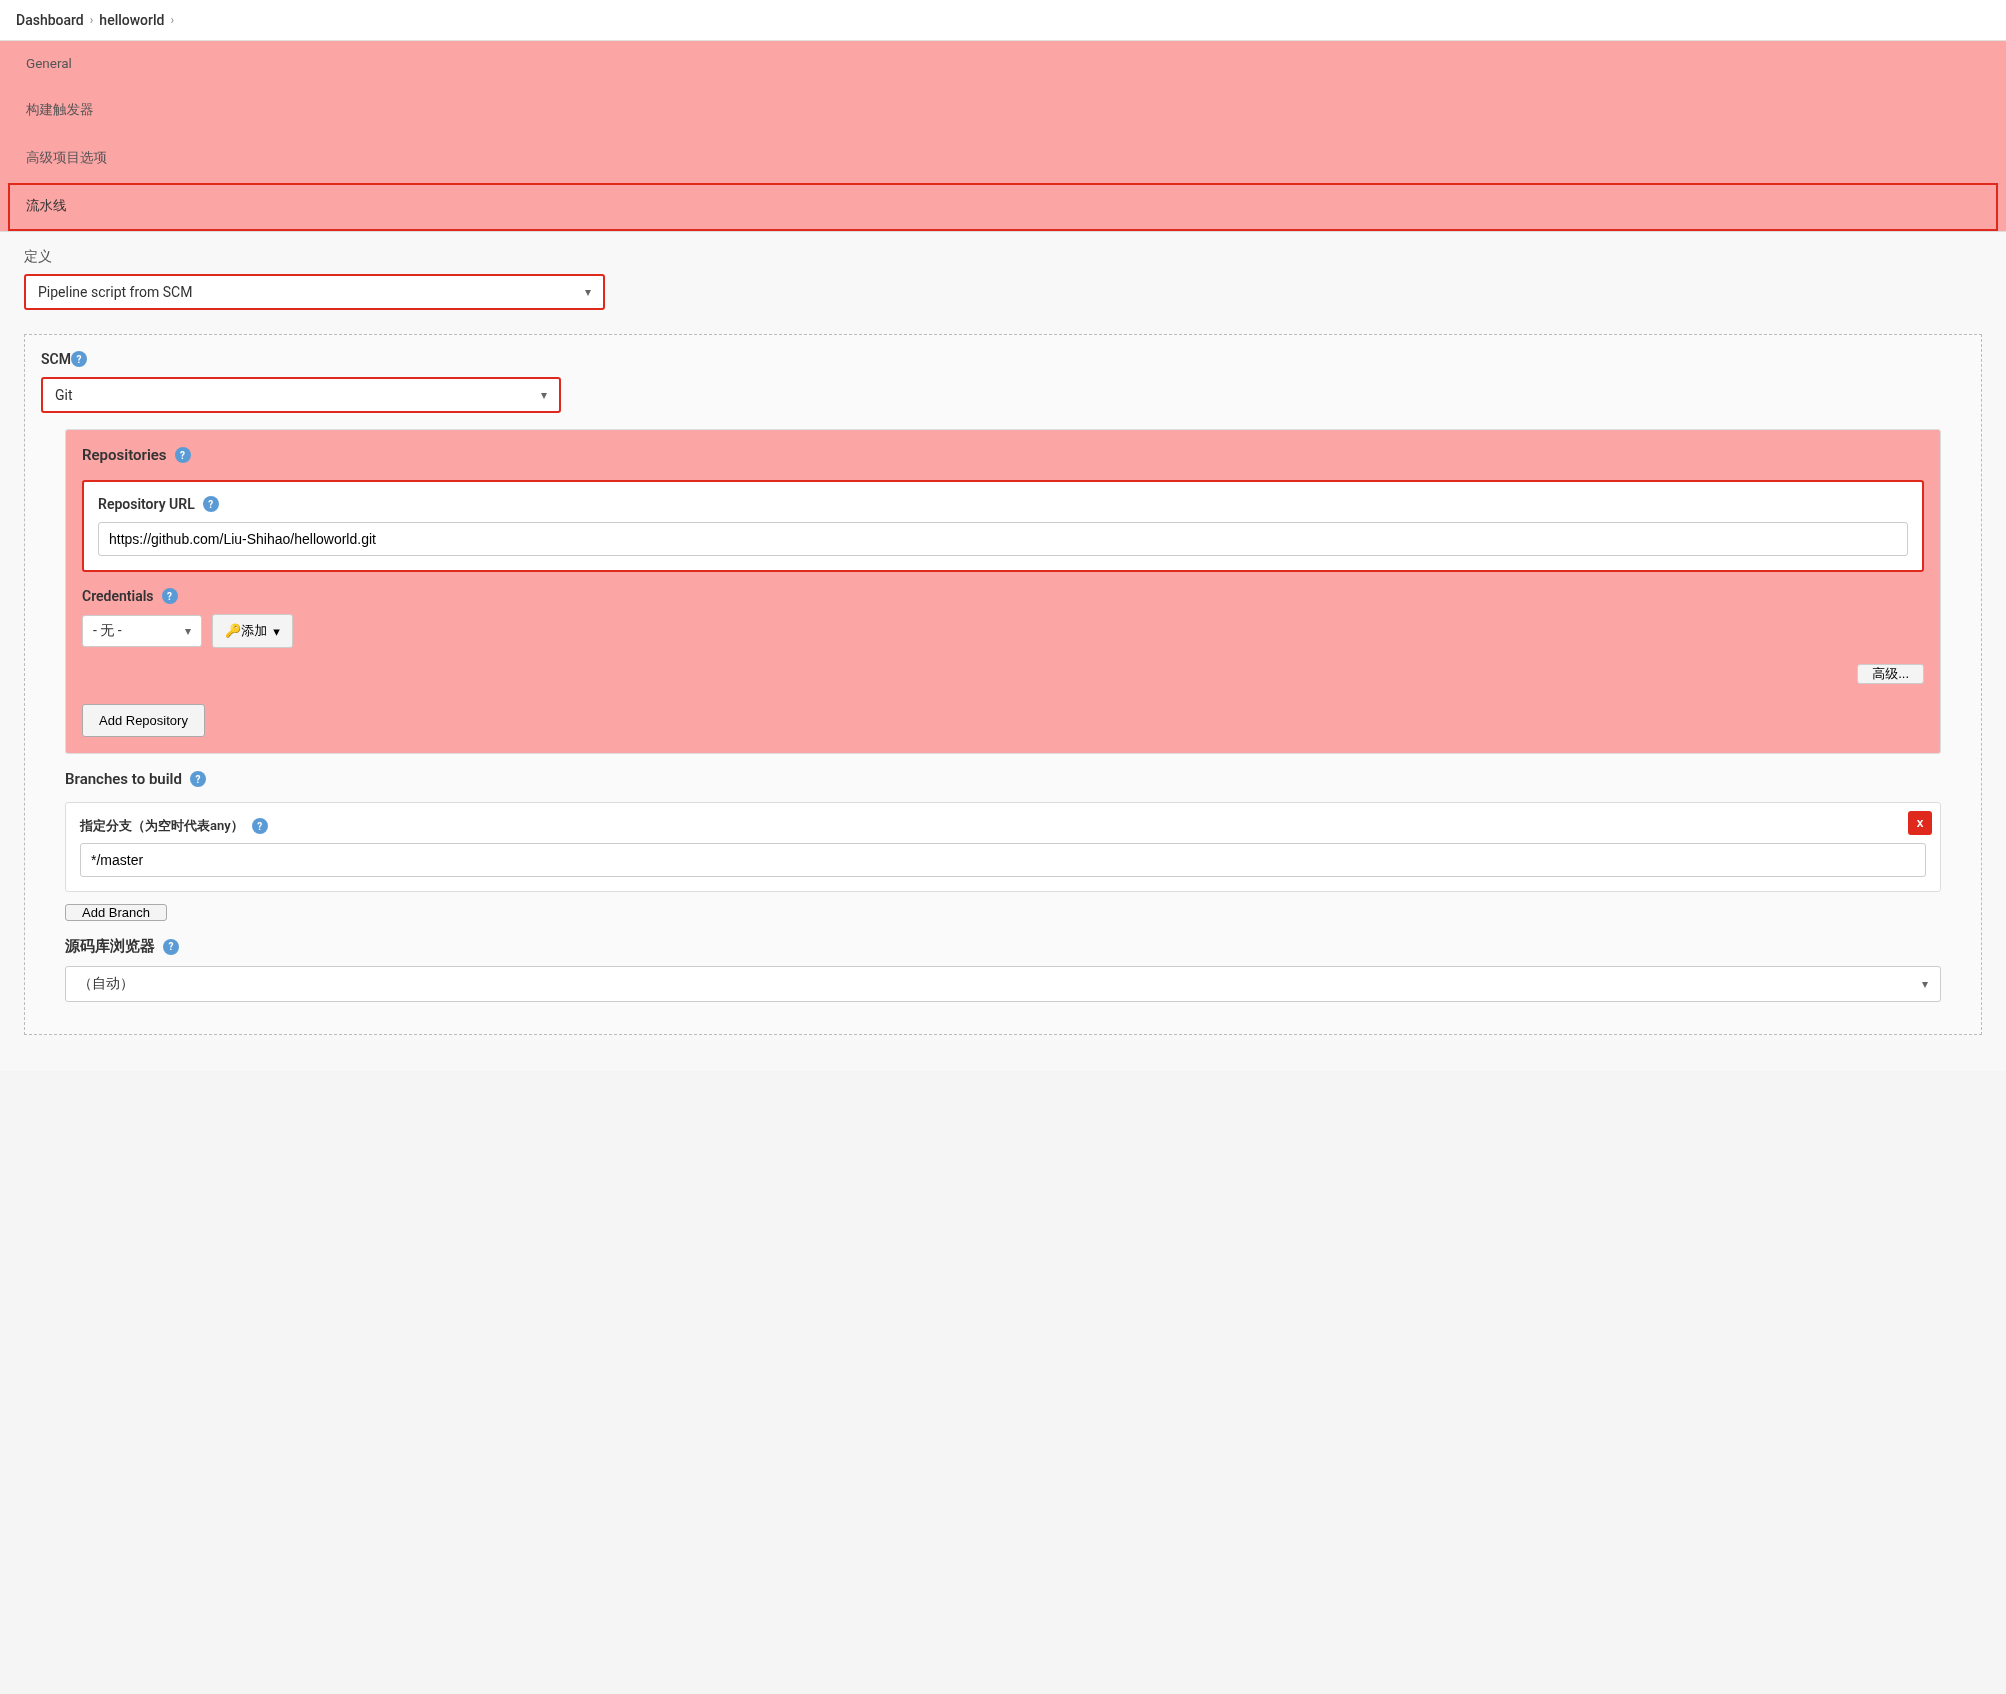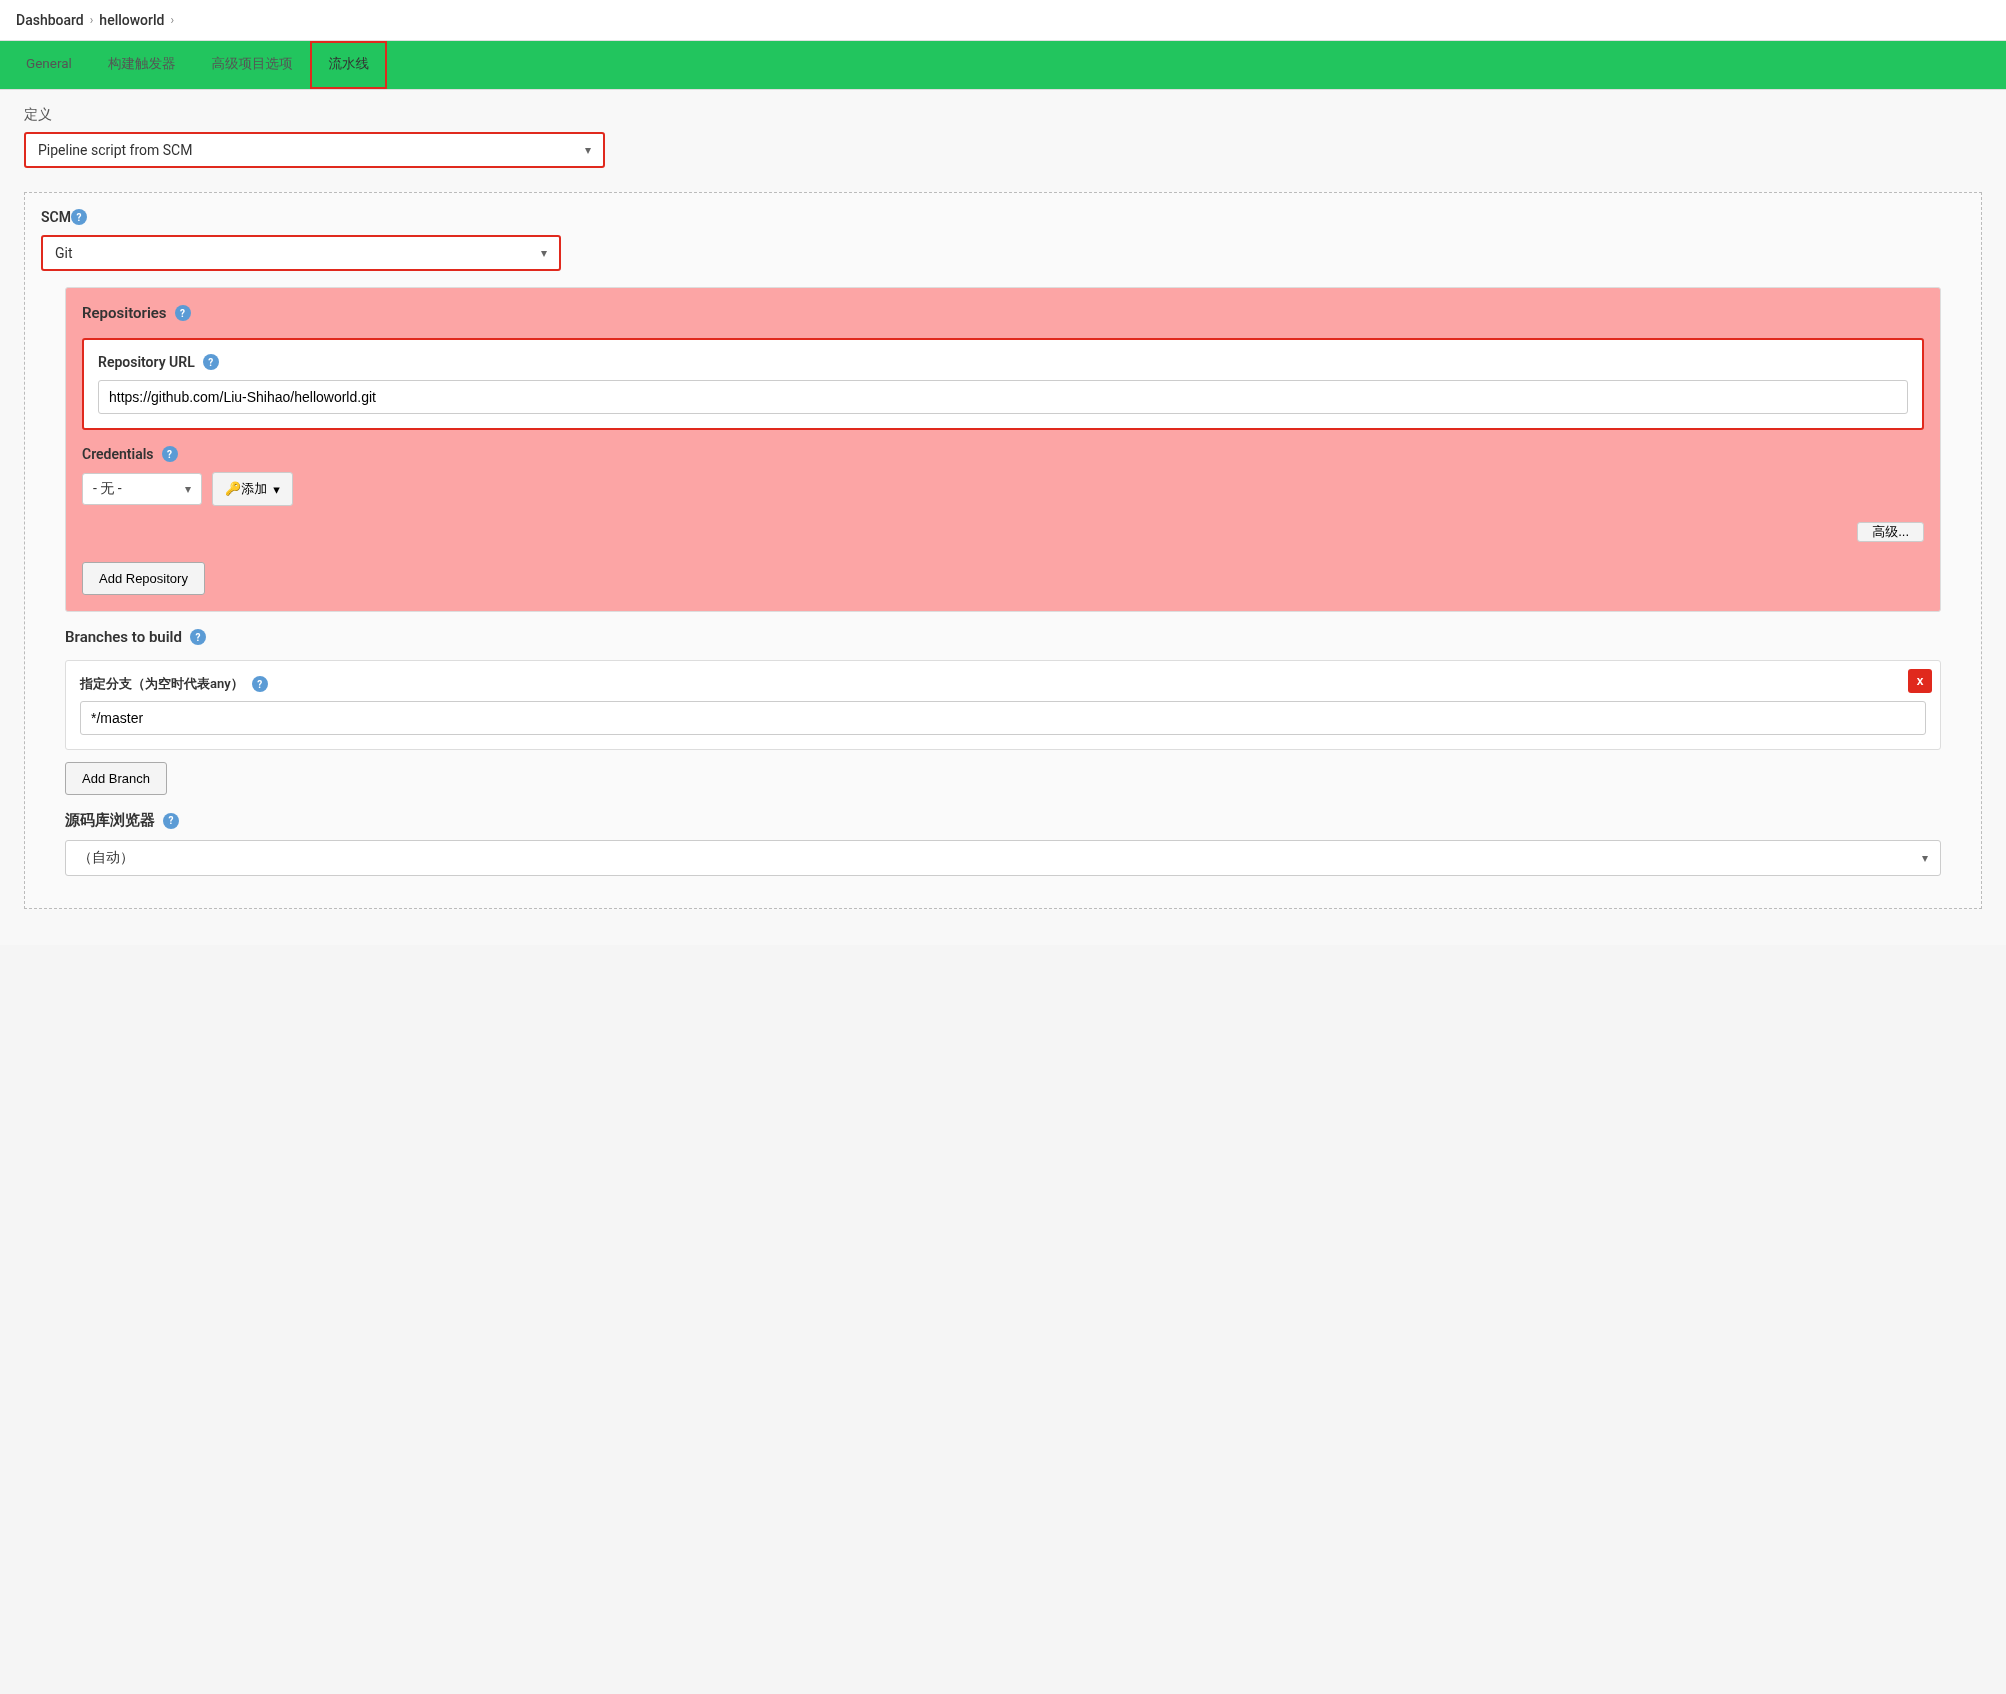--- a/index.html
+++ b/index.html
@@ -22,23 +22,24 @@
       color: #888;
       font-size: 12px;
     }
     .breadcrumb-link {
       color: #333;
       text-decoration: none;
       font-weight: 500;
     }
     .tabs-bar {
       display: flex;
-      background: #22c55e;
+      background: #fca5a5;
       border-bottom: 1px solid #ddd;
       padding: 0 8px;
+      flex-direction: column;
     }
     .tab-item {
       padding: 14px 18px;
       cursor: pointer;
       font-size: 13.5px;
       color: #555;
       border-bottom: 2px solid transparent;
       white-space: nowrap;
     }
     .tab-item.active {
@@ -248,21 +249,21 @@
       display: flex;
       align-items: center;
       gap: 8px;
       font-weight: 600;
       margin-bottom: 8px;
       font-size: 13px;
     }
     .add-branch-btn {
       border: 1px solid #aaa;
       border-radius: 3px;
-      padding: 8px 16px;
+      padding: 0 16px;
       background: #f4f4f4;
       cursor: pointer;
       font-size: 13px;
     }
     .source-browser-section {
       margin: 16px 24px;
     }
     .source-browser-header {
       display: flex;
       align-items: center;

